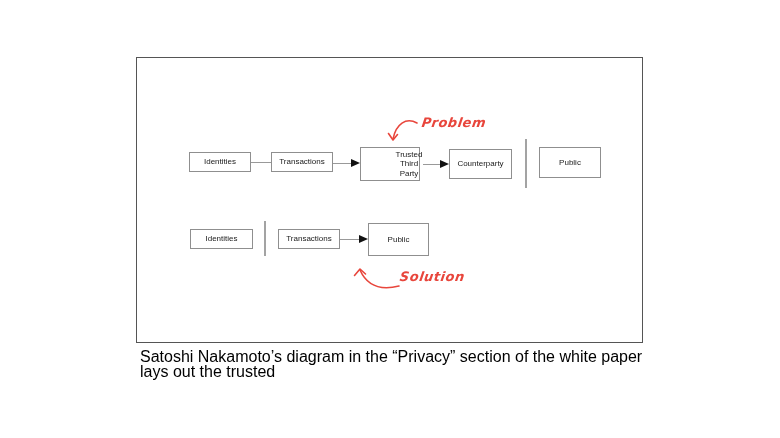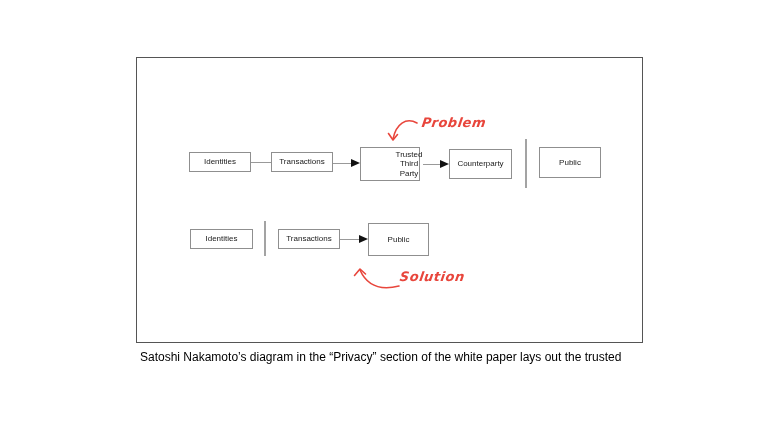--- a/index.html
+++ b/index.html
@@ -58,21 +58,21 @@
     font-size: 13px;
     letter-spacing: 0.5px;
     transform: skewX(-8deg);
     white-space: nowrap;
   }
   .annot-svg { position: absolute; overflow: visible; }
   .caption {
     position: absolute;
     left: 140px; top: 350px;
     width: 520px;
-    font-size: 12px;
+    font-size: 16px;
     line-height: 14.5px;
     color: #000000;
   }
 </style>
 </head>
 <body>
 
 <div class="page">
 
   <div class="frame">

